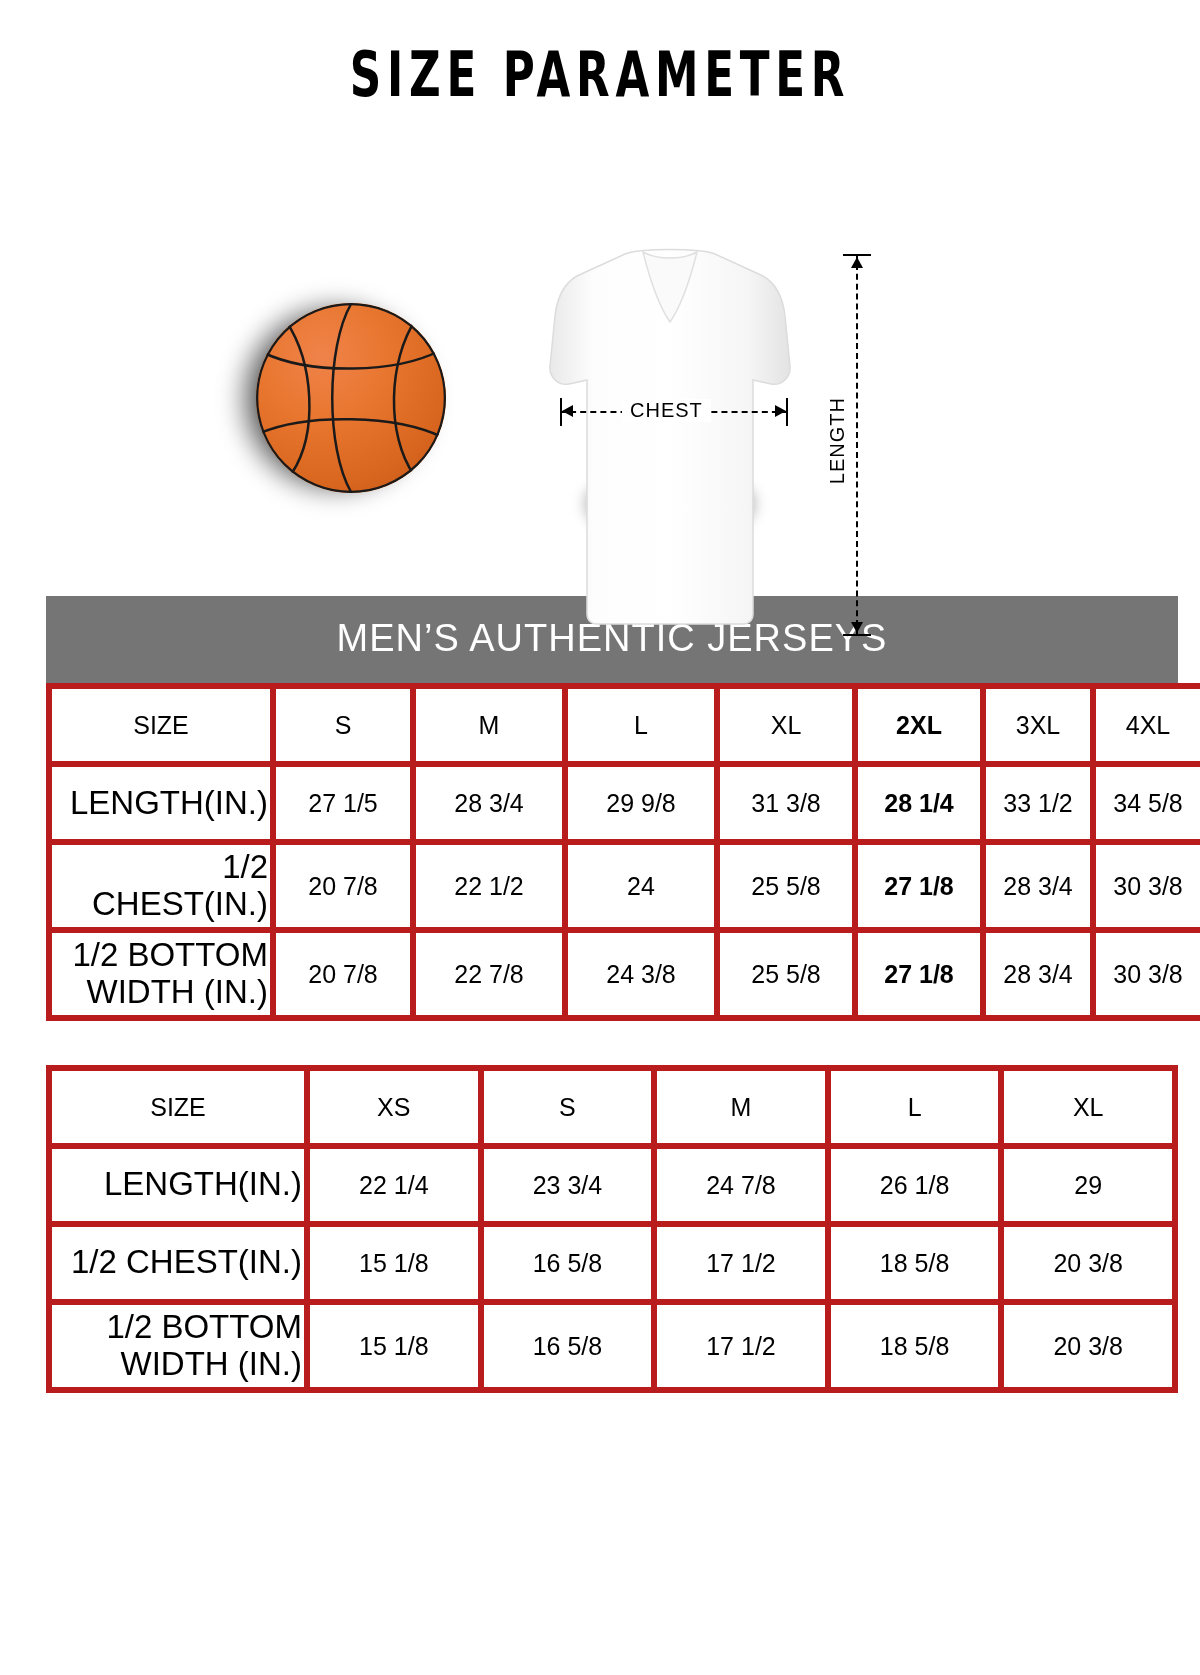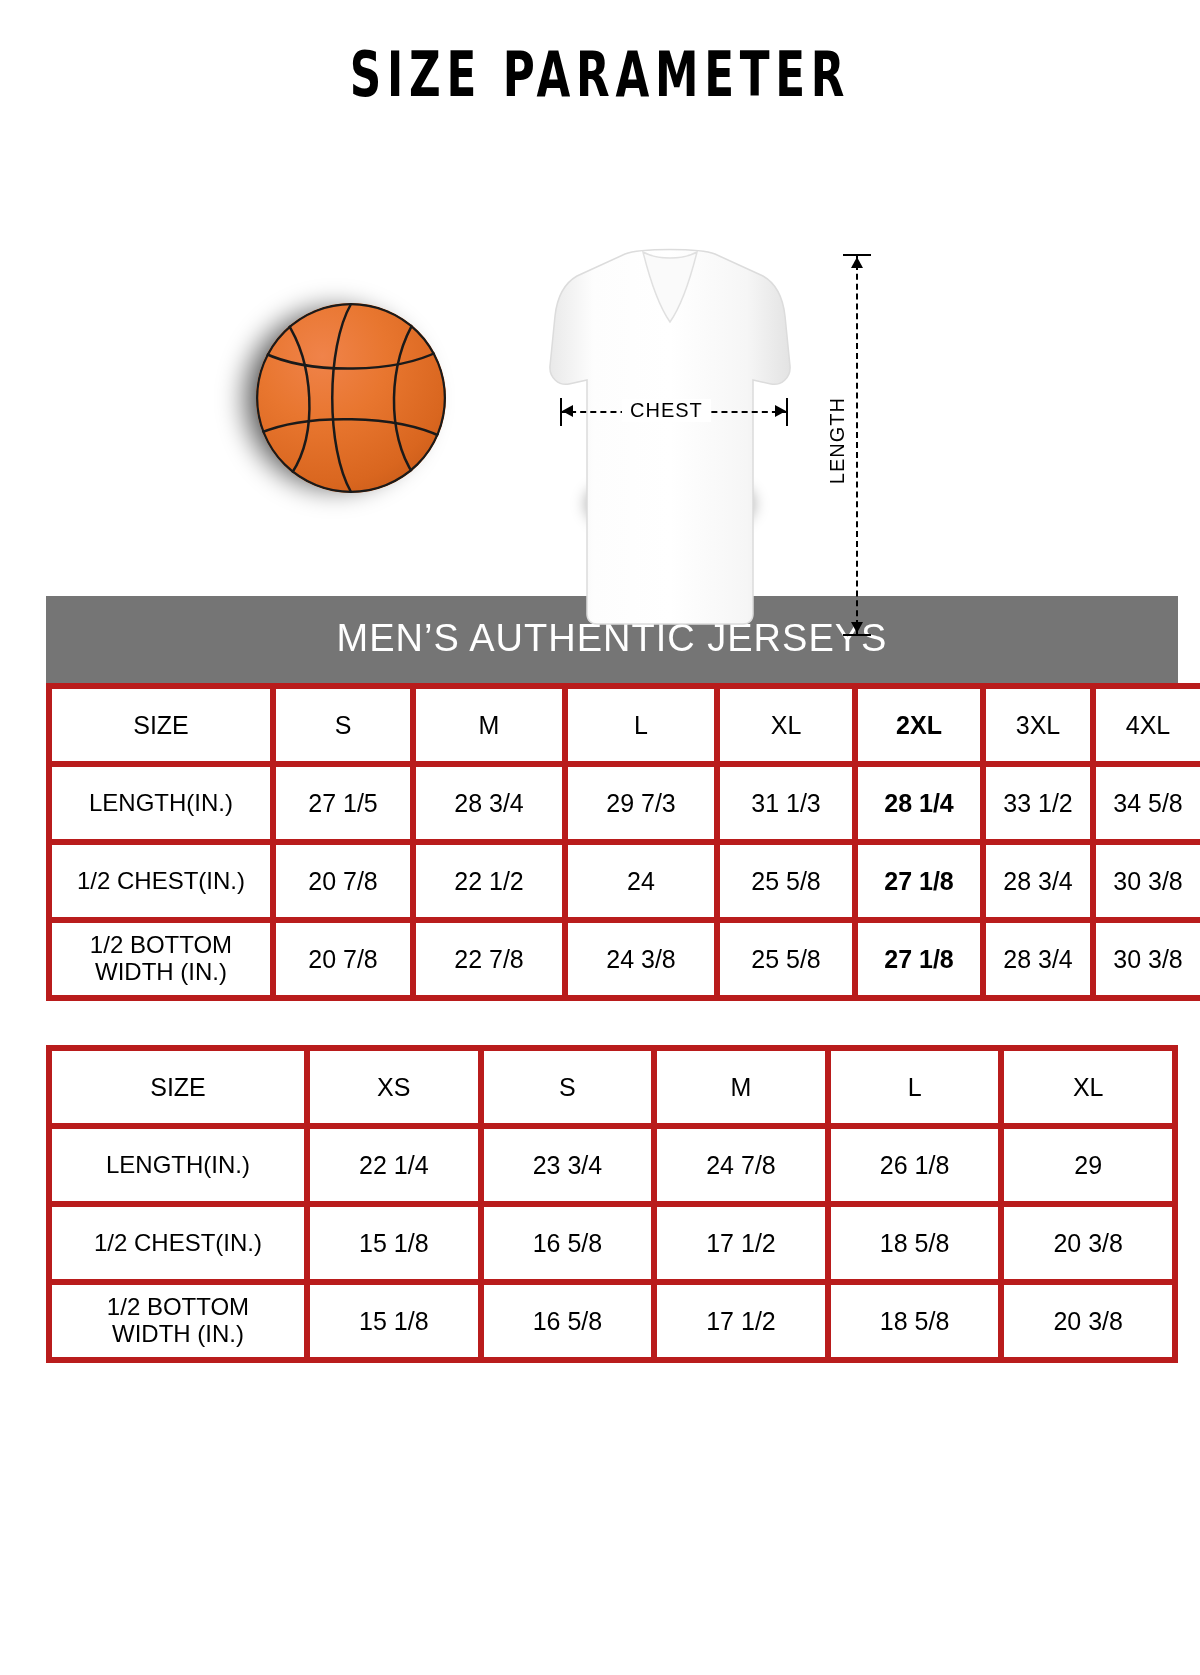--- a/index.html
+++ b/index.html
@@ -182,21 +182,22 @@
     border: 6px solid #b91c1c;
     text-align: center;
     font-size: 25px;
     height: 78px;
     padding: 4px 2px;
     font-family: "Liberation Sans", sans-serif;
     white-space: pre-line;
     line-height: 1.12;
   }
   table td.rowhead {
-    font-size: 24px;
+    font-size: 33px;
+    text-align: right;
   }
   .men-table td:first-child { width: 224px; }
   .men-table td:nth-child(2) { width: 140px; }
   .men-table td:nth-child(3) { width: 152px; }
   .men-table td:nth-child(4) { width: 152px; }
   .men-table td:nth-child(5) { width: 138px; }
   .men-table td:nth-child(6) { width: 128px; font-weight: bold; }
   .men-table td:nth-child(7) { width: 110px; }
   .men-table td:nth-child(8) { width: 110px; }
 
@@ -275,22 +276,22 @@
             <td>L</td>
             <td>XL</td>
             <td>2XL</td>
             <td>3XL</td>
             <td>4XL</td>
           </tr>
           <tr>
             <td class="rowhead">LENGTH(IN.)</td>
             <td>27  1/5</td>
             <td>28  3/4</td>
-            <td>29  7/3</td>
-            <td>31  1/3</td>
+            <td>29  9/8</td>
+            <td>31  3/8</td>
             <td>28  1/4</td>
             <td>33  1/2</td>
             <td>34  5/8</td>
           </tr>
           <tr>
             <td class="rowhead">1/2 CHEST(IN.)</td>
             <td>20  7/8</td>
             <td>22  1/2</td>
             <td>24</td>
             <td>25  5/8</td>

